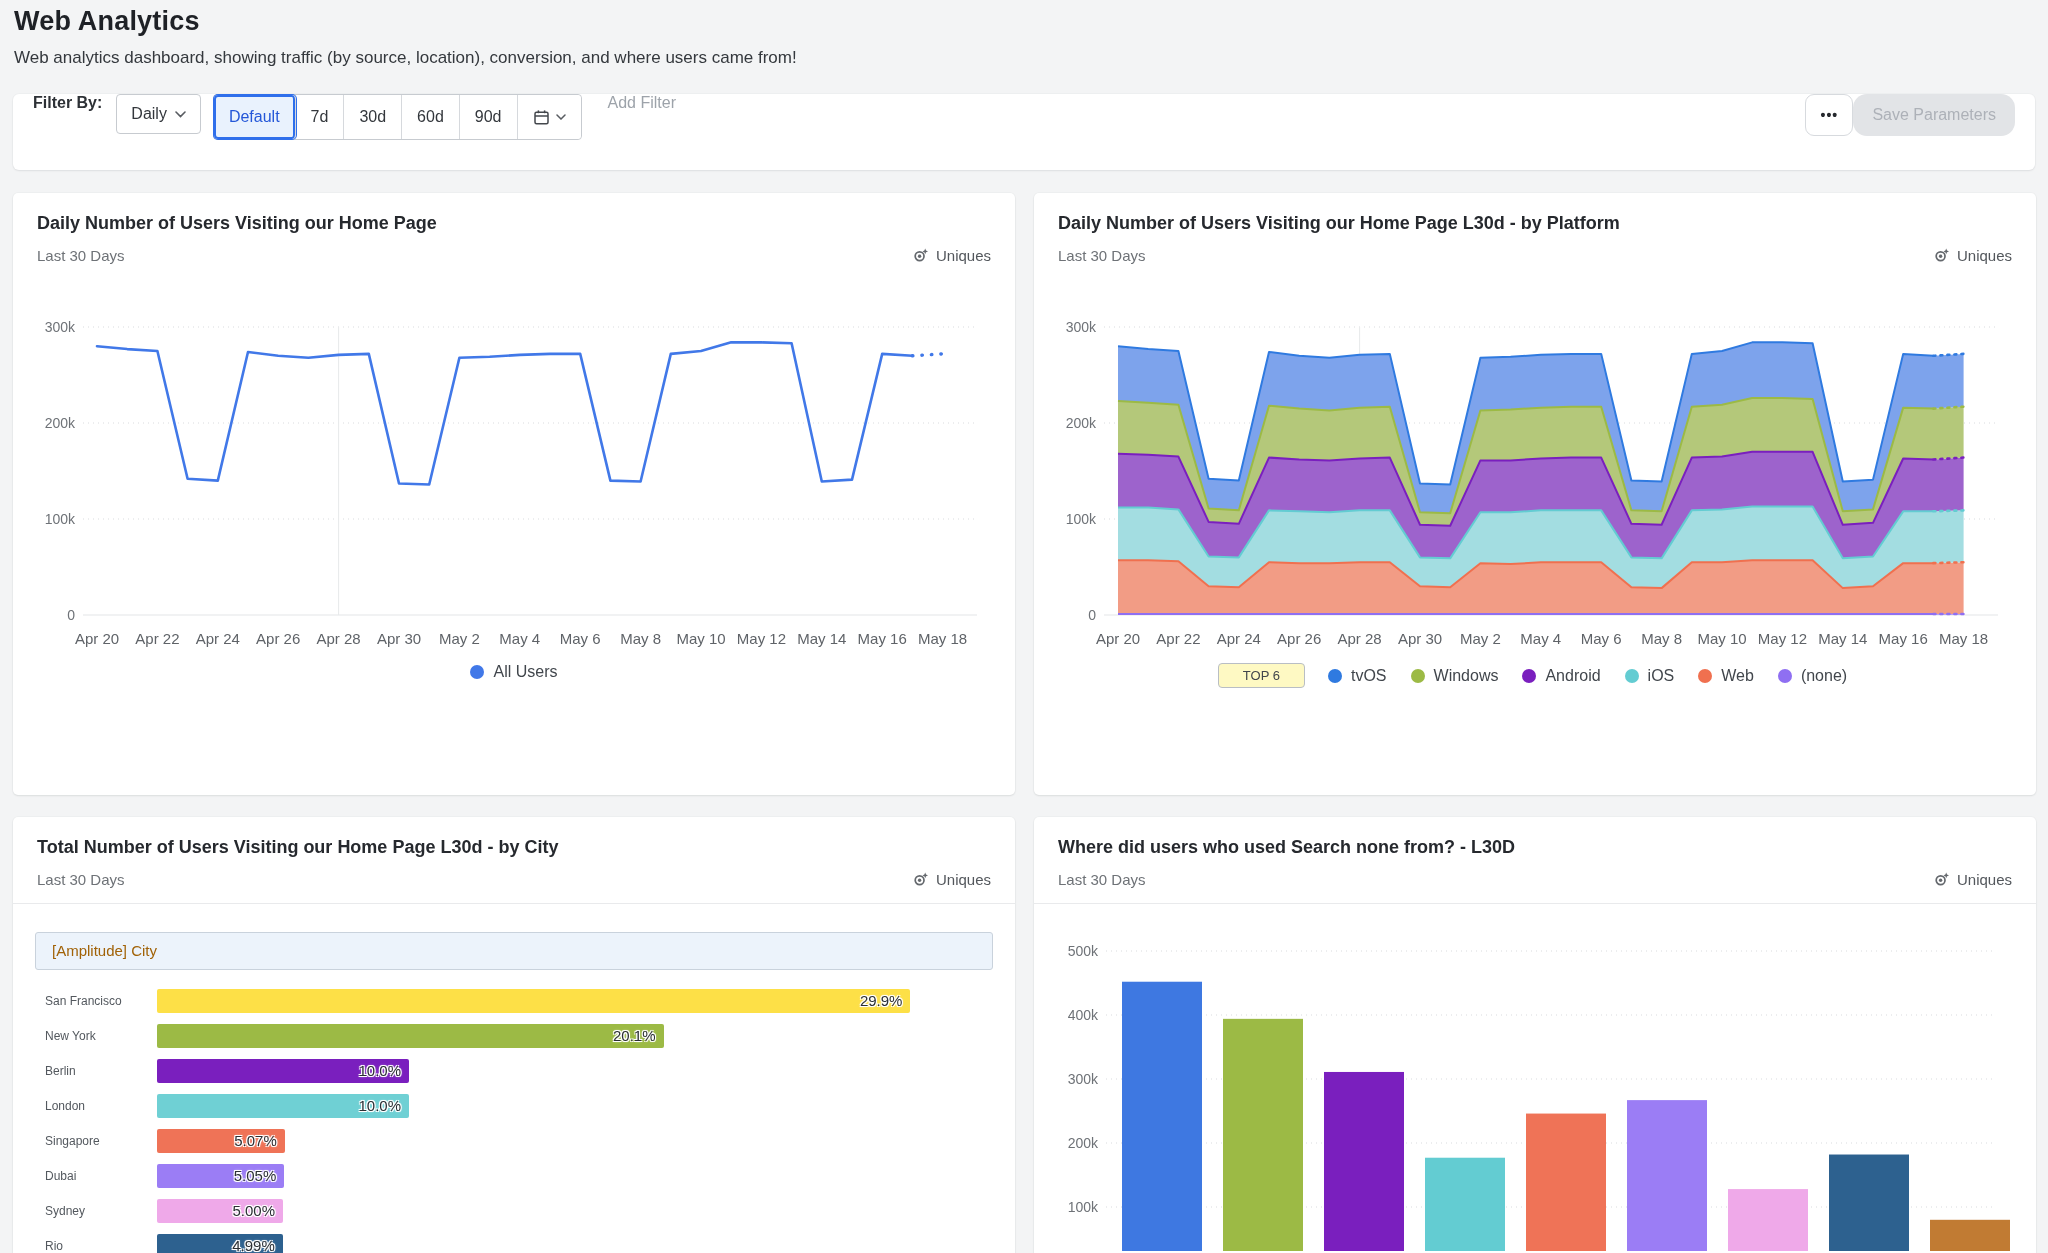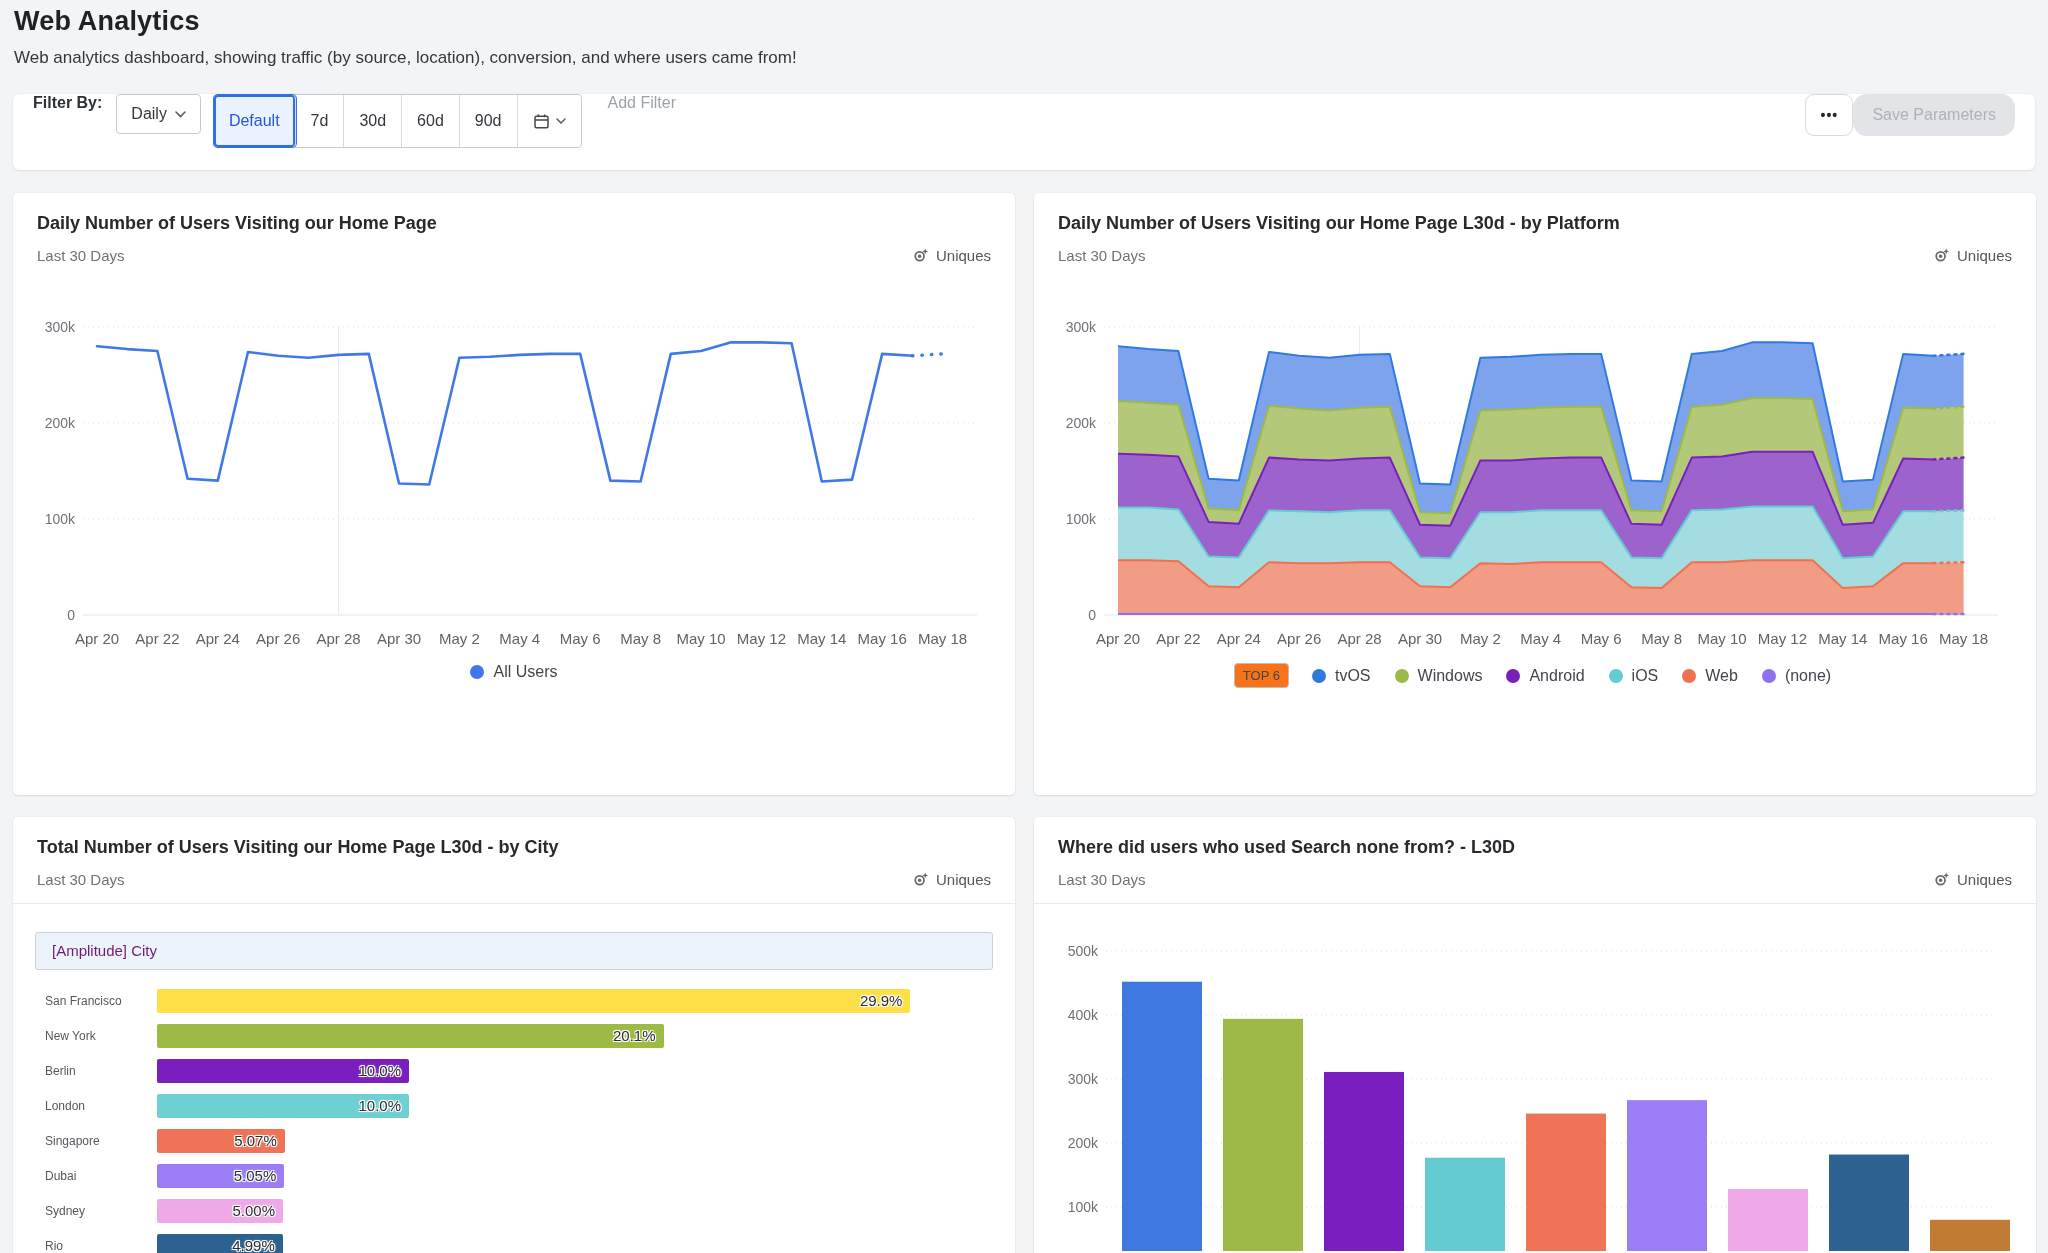--- a/index.html
+++ b/index.html
@@ -17,21 +17,21 @@
     box-shadow:0 1px 2px rgba(25,30,36,.08),0 0 0 1px rgba(25,30,36,.02);
     display:flex;align-items:flex-start;padding:0 20px;box-sizing:border-box;
   }
   .fb-label{font-size:16px;font-weight:700;color:#2d3136;margin-right:14px;}
   .btn{
     height:40px;background:#fff;border:1px solid #c7cbd0;border-radius:4px;padding:0 14px;
     font-size:16px;color:#33373c;display:flex;align-items:center;gap:8px;cursor:pointer;font-family:inherit;
   }
   .seggroup{display:flex;margin-left:12px;border:1px solid #c7cbd0;border-radius:4px;overflow:visible;background:#fff;}
   .seg{
-    height:52px;border:none;background:#fff;padding:0 15px;font-size:16px;color:#33373c;cursor:pointer;
+    height:44px;border:none;background:#fff;padding:0 15px;font-size:16px;color:#33373c;cursor:pointer;
     display:flex;align-items:center;gap:6px;border-right:1px solid #d6d9dd;font-family:inherit;position:relative;
   }
   .seg:first-child{border-radius:4px 0 0 4px;}
   .seg:last-child{border-right:none;border-radius:0 4px 4px 0;}
   .seg.active{background:#e9f2fd;color:#2457d8;box-shadow:0 0 0 2px #2f6feb inset, 0 0 0 1px #2f6feb;border-radius:4px;z-index:2;}
   .addfilter{font-size:16px;color:#9da3aa;margin-left:26px;cursor:pointer;}
   .fb-spacer{flex:1;}
   .morebtn{
     width:48px;height:42px;border:1px solid #d7dade;border-radius:9px;background:#fff;color:#26292e;
     font-size:14px;font-weight:700;letter-spacing:1px;cursor:pointer;font-family:inherit;
@@ -51,26 +51,26 @@
   .card-subrow{margin-top:13px;display:flex;justify-content:space-between;align-items:center;}
   .range-label{font-size:15px;color:#6e7277;}
   .metric{display:flex;gap:7px;font-size:15px;color:#53575c;}
   .card-divider{height:1px;background:#e9eaec;margin-top:15px;}
   .chart-wrap{position:absolute;left:22px;top:116px;}
   svg text{font-family:"Liberation Sans",sans-serif;}
   .legend{position:absolute;left:0;top:470px;width:100%;display:flex;justify-content:center;align-items:center;gap:14px;}
   .legend-item{display:flex;align-items:center;gap:9px;font-size:16px;color:#41464c;cursor:pointer;padding:0 5px;}
   .legend-dot{width:14px;height:14px;border-radius:50%;}
   .top6-badge{
-    border:1px solid #b9bec4;border-radius:4px;color:#41464c;font-size:13px;padding:4px 8px;margin-right:4px;background:#f97316;
+    border:1px solid #b9bec4;border-radius:4px;color:#41464c;font-size:13px;padding:4px 24px;margin-right:4px;background:#fef9c3;
   }
   
   .amp-box{
     margin:28px 22px 0 22px;height:36px;line-height:36px;background:#ecf3fb;border:1px solid #c9d2dc;border-radius:3px;
-    padding-left:16px;font-size:15px;color:#701a75;
+    padding-left:16px;font-size:15px;color:#a16207;
   }
   .cityrows{margin-top:13px;}
   .cityrow{height:35px;display:flex;align-items:center;}
   .city-label{margin-left:32px;width:112px;font-size:12px;color:#53585e;flex:0 0 auto;}
   .city-bar{height:24px;border-radius:2px;position:relative;flex:0 0 auto;}
   .city-pct{
     position:absolute;right:8px;top:0;line-height:24px;font-size:15px;color:#2b2f34;
     text-shadow:-1px -1px 0 #fff,1px -1px 0 #fff,-1px 1px 0 #fff,1px 1px 0 #fff,0 0 3px #fff;
   }
 </style>

